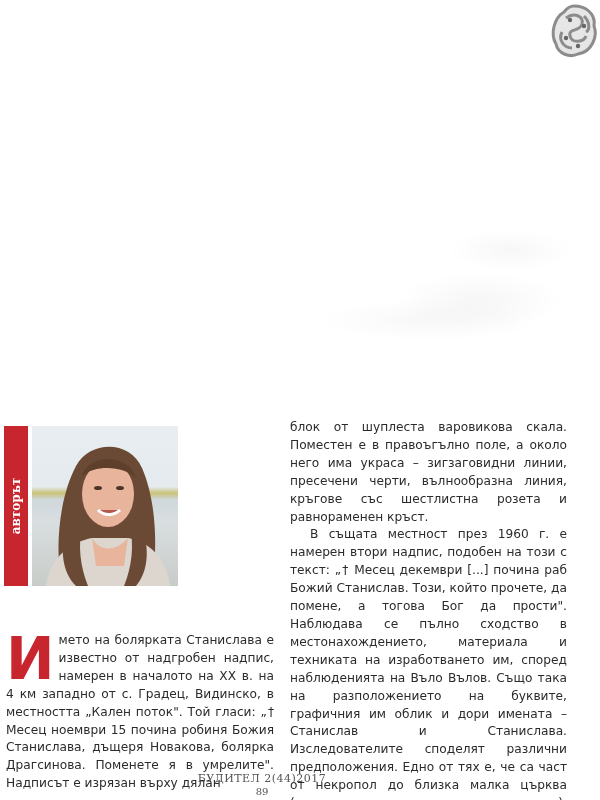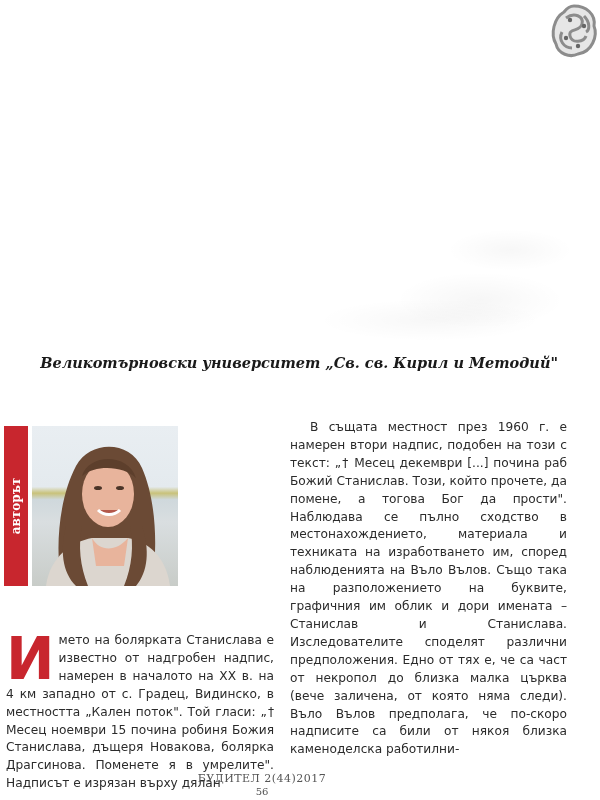--- a/index.html
+++ b/index.html
@@ -79,21 +79,20 @@
   </svg>
 </div>
 
 <div class="ghost"></div>
 
 <h1 class="title">
   <br>
 </h1>
 
 <div class="byline">
-  <div>Великотърновски университет „Св. св. Кирил и Методий"</div>
 </div>
 
 <div class="photo-wrap">
   <div class="author-tab">
     <span>авторът</span>
   </div>
   <div class="photo" title="Портрет на авторката">
     <svg width="146" height="160" viewBox="0 0 146 160">
       <path d="M30 160 C22 120 28 70 44 40 C58 14 98 14 110 42 C124 74 126 120 120 160 Z" fill="#6b4a35"></path>
       <ellipse cx="76" cy="68" rx="26" ry="33" fill="#e8b49c"></ellipse>
@@ -109,17 +108,18 @@
   </div>
 </div>
 
 <div class="col col-left">
   <p>
     <span class="dropcap">И</span><span>мето на болярката Станислава е известно от надгробен надпис, намерен в началото на XX в. на 4 км западно от с. Градец, Видинско, в местността „Кален поток". Той гласи: „† Месец ноември 15 почина робиня Божия Станислава, дъщеря Новакова, болярка Драгсинова. Поменете я в умрелите". Надписът е изрязан върху дялан</span>
   </p>
 </div>
 
 <div class="col col-right">
+  <p>блок от шуплеста варовикова скала. Поместен е в правоъгълно поле, а около него има украса – зигзаговидни линии, пресечени черти, вълнообразна линия, кръгове със шестлистна розета и равнораменен кръст.</p>
   <p class="indent">В същата местност през 1960 г. е намерен втори надпис, подобен на този с текст: „† Месец декември [...] почина раб Божий Станислав. Този, който прочете, да помене, а тогова Бог да прости". Наблюдава се пълно сходство в местонахождението, материала и техниката на изработването им, според наблюденията на Вълo Вълов. Също така на разположението на буквите, графичния им облик и дори имената – Станислав и Станислава. Изследователите споделят различни предположения. Едно от тях е, че са част от некропол до близка малка църква (вече заличена, от която няма следи). Въло Вълов предполага, че по-скоро надписите са били от някоя близка каменоделска работилни-</p>
 </div>
 
 <div class="footer footer-journal">БУДИТЕЛ 2(44)2017</div>
-<div class="footer footer-page">56</div>
+<div class="footer footer-page">89</div>
 
 </body></html>

